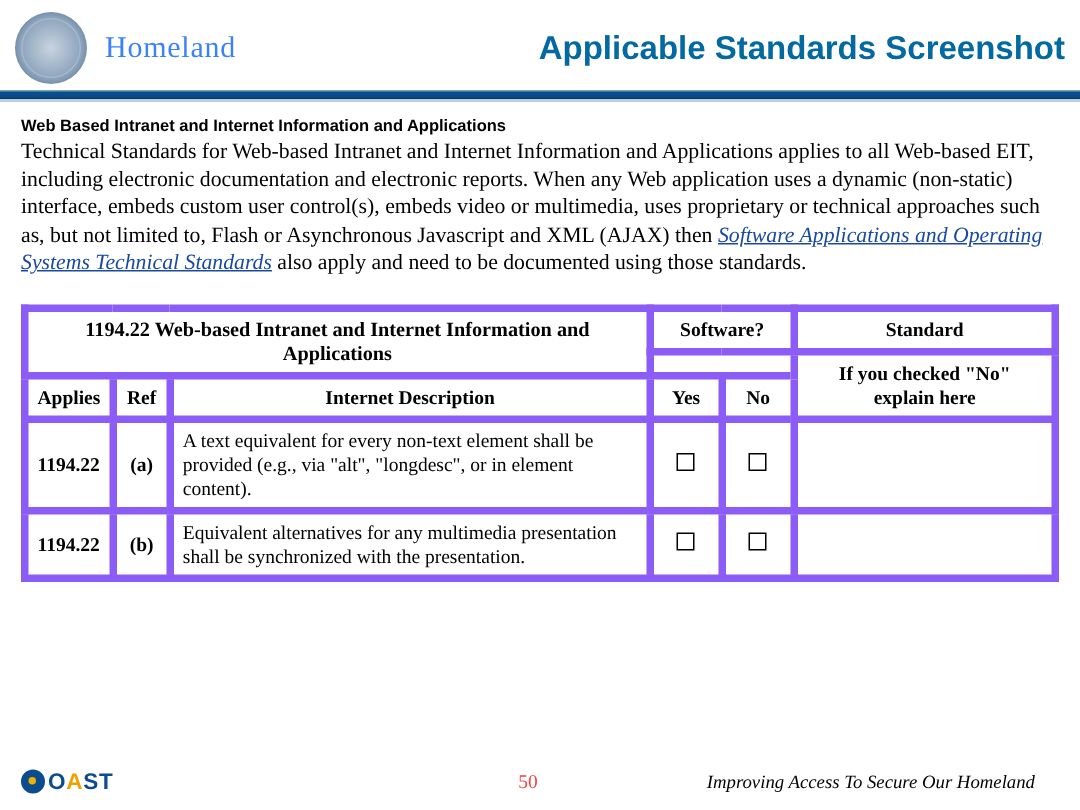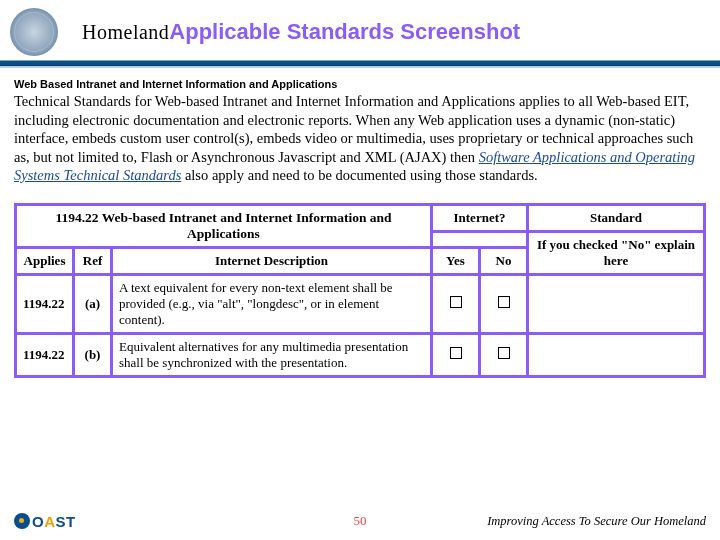--- a/index.html
+++ b/index.html
@@ -1,40 +1,40 @@
 <!DOCTYPE html>
 <html><head>
 <meta charset="utf-8">
 <style>
   * { box-sizing: border-box; margin: 0; padding: 0; }
   body { width: 720px; height: 540px; font-family: Arial, sans-serif; background: #fff; position: relative; overflow: hidden; }
   .header { display: flex; align-items: center; height: 60px; padding: 4px 10px 0 10px; }
   .seal { width: 48px; height: 48px; border-radius: 50%; background: radial-gradient(circle, #c8d4e0 0%, #8da4bc 60%, #3a5a7a 100%); position: relative; flex-shrink: 0; }
   .seal::after { content: ""; position: absolute; inset: 4px; border-radius: 50%; border: 1px solid #fff3; }
-  .dept-name { margin-left: 24px; color: #000000; font-size: 20px; line-height: 1.0; letter-spacing: .5px; font-family: "Times New Roman", serif; }
-  .slide-title { flex: 1; text-align: left; font-weight: bold; font-size: 22px; color: #8b5cf6; }
+  .dept-name { margin-left: 12px; color: #3b82f6; font-size: 20px; line-height: 1.0; letter-spacing: .5px; font-family: "Times New Roman", serif; }
+  .slide-title { flex: 1; text-align: right; font-weight: bold; font-size: 22px; color: #0369a1; }
   .hbar { height: 6px; background: #0b4c8c; border-top: 1px solid #7aa; border-bottom: 1px solid #083a66; }
   .hbar2 { height: 2px; background: #b8cfe0; }
   .content { padding: 6px 14px 0 14px; }
   .sec-title { font-family: Arial, sans-serif; font-weight: bold; font-size: 11px; margin-top: 4px; }
   .sec-body { font-family: Liberation Serif, serif; font-size: 14.5px; line-height: 1.28; margin-top: 2px; }
   .link-style { color: #1a4aa0; font-style: italic; text-decoration: underline; }
   table.standards { border-collapse: collapse; width: 100%; margin-top: 18px; font-family: "Times New Roman", serif; font-size: 13px; }
-  table.standards th, table.standards td { border: 3px solid #8b5cf6; padding: 4px 6px; vertical-align: middle; }
+  table.standards th, table.standards td { border: 5px solid #8b5cf6; padding: 4px 6px; vertical-align: middle; }
   table.standards th { font-weight: bold; text-align: center; }
   .col-section { width: 58px; }
   .col-ref { width: 38px; }
   .col-desc { width: 320px; }
   .col-yes, .col-no { width: 48px; }
   .title-cell { font-size: 13.5px; font-weight: bold; text-align: center; padding: 6px 4px; }
   .chkbox { display: inline-block; width: 12px; height: 12px; border: 1.3px solid #000; }
   td.center { text-align: center; }
   td.section { font-weight: bold; }
   td.ref { font-weight: bold; text-align: center; }
-  .footer { position: absolute; bottom: 6px; left: 0; right: 0; display: flex; align-items: center; padding: 0 14px; height: 26px; }
+  .footer { position: absolute; bottom: 6px; left: 0; right: 16px; display: flex; align-items: center; padding: 0 14px; height: 26px; }
   .oast { display: flex; align-items: center; gap: 2px; }
   .oast-bullet { width: 16px; height: 16px; border-radius: 50%; background: #0b4c8c; position: relative; }
   .oast-bullet::after { content: ""; position: absolute; left: 5px; top: 5px; width: 5px; height: 5px; border-radius: 50%; background: #f0b000; }
   .oast-text { font-weight: 900; font-size: 15px; letter-spacing: .5px; font-family: Arial, sans-serif; }
   .oast-text .a { color: #f0a000; }
   .oast-text .rest { color: #0b4c8c; }
   .pagenum { position: absolute; left: 50%; transform: translateX(-50%); font-size: 13px; color: #ef4444; font-family: "Times New Roman", serif; }
   .tagline { margin-left: auto; font-style: italic; font-family: "Times New Roman", serif; font-size: 12.5px; color: #000; }
 </style>
 </head>
@@ -54,21 +54,21 @@
 
   <div class="sec-title">Web Based Intranet and Internet Information and Applications</div>
   <div class="sec-body">
     <span>Technical Standards for Web-based Intranet and Internet Information and Applications applies to all Web-based EIT, including electronic documentation and electronic reports. When any Web application uses a dynamic (non-static) interface, embeds custom user control(s), embeds video or multimedia, uses proprietary or technical approaches such as, but not limited to, Flash or Asynchronous Javascript and XML (AJAX) then </span><a href="#" class="link-style">Software Applications and Operating Systems Technical Standards</a><span> also apply and need to be documented using those standards.</span>
   </div>
 
   <table class="standards">
     <tbody>
         <tr>
       <th colspan="3" rowspan="2" class="title-cell">1194.22 Web-based Intranet and Internet Information and Applications</th>
-      <th colspan="2">Internet?</th>
+      <th colspan="2">Software?</th>
       <th>Standard</th>
     </tr>
     <tr>
       <th colspan="2" style="border-top:none;border-bottom:none;"></th>
       <th rowspan="2">If you checked "No" explain here</th>
     </tr>
     <tr>
       <th class="col-section">Applies</th>
       <th class="col-ref">Ref</th>
       <th class="col-desc">Internet Description</th>

